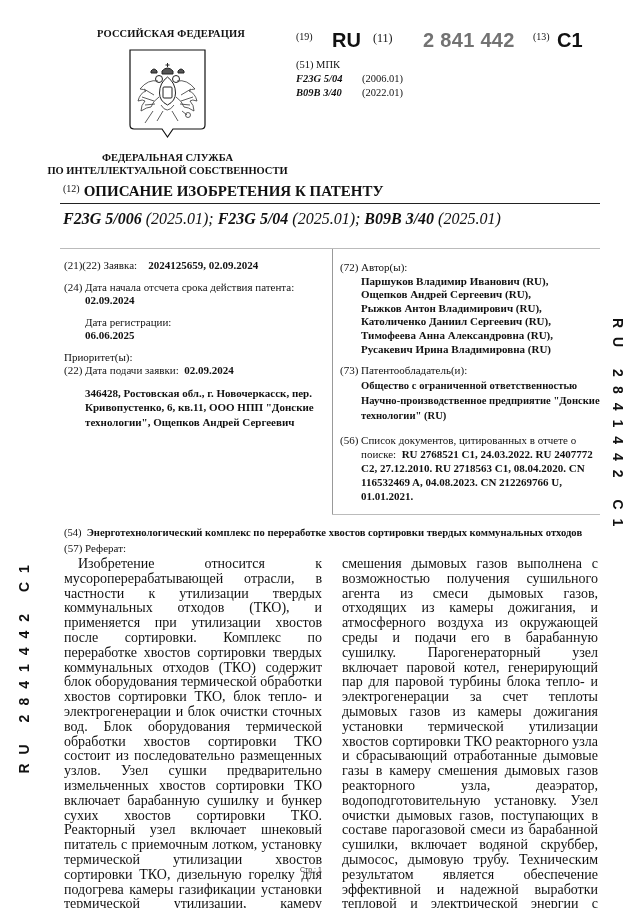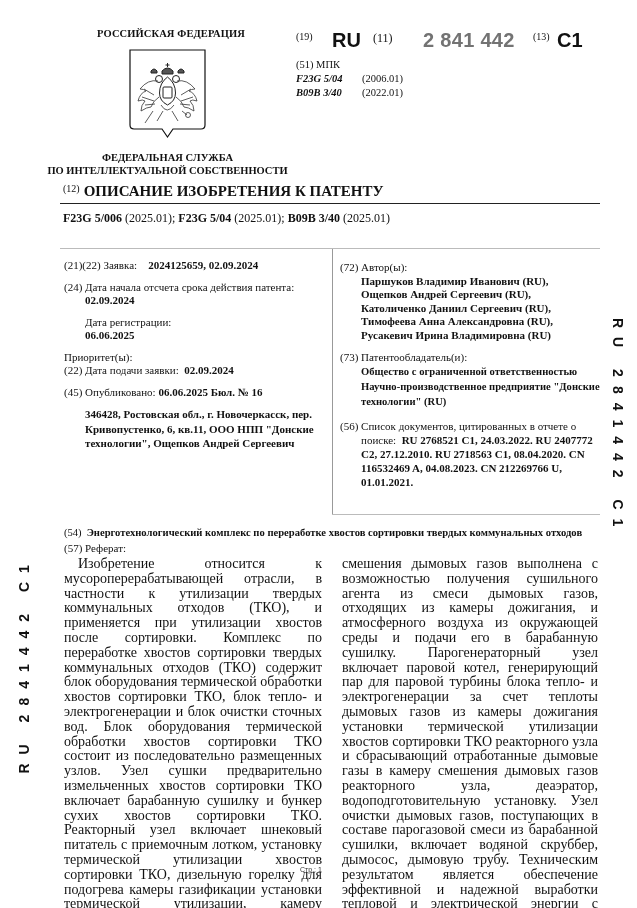--- a/index.html
+++ b/index.html
@@ -19,21 +19,21 @@
   .c1 { left: 557px; top: 29px; font-size: 20px; font-weight: bold; font-family: "Liberation Sans", sans-serif; }
 
   .mpk { left: 296px; top: 58px; font-size: 10.5px; line-height: 14px; }
   .mpk .cls { font-style: italic; font-weight: bold; display: inline-block; width: 66px; }
 
   .doc-title { left: 63px; top: 183px; font-size: 15px; font-weight: bold; }
   .doc-title .num { font-size: 10px; font-weight: normal; vertical-align: 4px; margin-right: 4px; }
   .hr-thick { left: 60px; top: 203px; width: 540px; height: 1px; background: #222; }
 
   .spk { left: 63px; top: 212px; font-size: 10.5px; line-height: 13px; }
-  .spk .line2 { font-size: 12px; }
+  .spk .line2 { font-style: italic; font-size: 16px; }
   .hr-thin { left: 60px; top: 248px; width: 540px; height: 1px; background: #bbb; }
   .vr { left: 332px; top: 249px; width: 1px; height: 266px; background: #999; }
   .hr-mid { left: 332px; top: 514px; width: 268px; height: 1px; background: #bbb; }
 
   .lcol { left: 64px; top: 259px; width: 265px; font-size: 11px; line-height: 13.5px; }
   .lcol .blk { margin-bottom: 8px; }
   .lcol .ind { padding-left: 21px; font-weight: bold; }
   .rcol { left: 340px; top: 261px; width: 260px; font-size: 11px; line-height: 13.6px; }
   .rcol .ind { padding-left: 21px; font-weight: bold; }
   .rcol .blk { margin-bottom: 8px; }
@@ -127,32 +127,30 @@
   </div>
   <div class="blk" style="padding-left:21px">
     <div>Дата регистрации:</div>
     <div style="font-weight:bold">06.06.2025</div>
   </div>
   <div class="blk">
     <div>Приоритет(ы):</div>
     <div><span>(22) Дата подачи заявки:</span>&nbsp;&nbsp;<b>02.09.2024</b></div>
   </div>
   <div class="blk">
-    <span>(45) Опубликовано:</span>&nbsp;<b>06.06.2025 Бюл. № 16</b>
-  </div>
-  <div class="blk">
     <div class="ind" style="line-height:14.5px">346428, Ростовская обл., г. Новочеркасск, пер. Кривопустенко, 6, кв.11, ООО НПП "Донские технологии", Ощепков Андрей Сергеевич</div>
   </div>
 </div>
 
 <div class="abs rcol">
   <div class="blk">
     <div>(72) Автор(ы):</div>
     <div class="ind">Паршуков Владимир Иванович (RU),</div>
     <div class="ind">Ощепков Андрей Сергеевич (RU),</div>
+    <div class="ind">Рыжков Антон Владимирович (RU),</div>
     <div class="ind">Католиченко Даниил Сергеевич (RU),</div>
     <div class="ind">Тимофеева Анна Александровна (RU),</div>
     <div class="ind">Русакевич Ирина Владимировна (RU)</div>
   </div>
   <div class="blk" style="margin-top:4px">
     <div>(73) Патентообладатель(и):</div>
     <div class="ind" style="font-size:10.6px;line-height:15px">Общество с ограниченной ответственностью Научно-производственное предприятие "Донские технологии" (RU)</div>
   </div>
   <div class="blk" style="margin-top:10px">
     <div style="padding-left:21px;text-indent:-21px;line-height:14px"><span>(56) Список документов, цитированных в отчете о поиске:</span>&nbsp;&nbsp;<b>RU 2768521 C1, 24.03.2022. RU 2407772 C2, 27.12.2010. RU 2718563 C1, 08.04.2020. CN 116532469 A, 04.08.2023. CN 212269766 U, 01.01.2021.</b></div>

